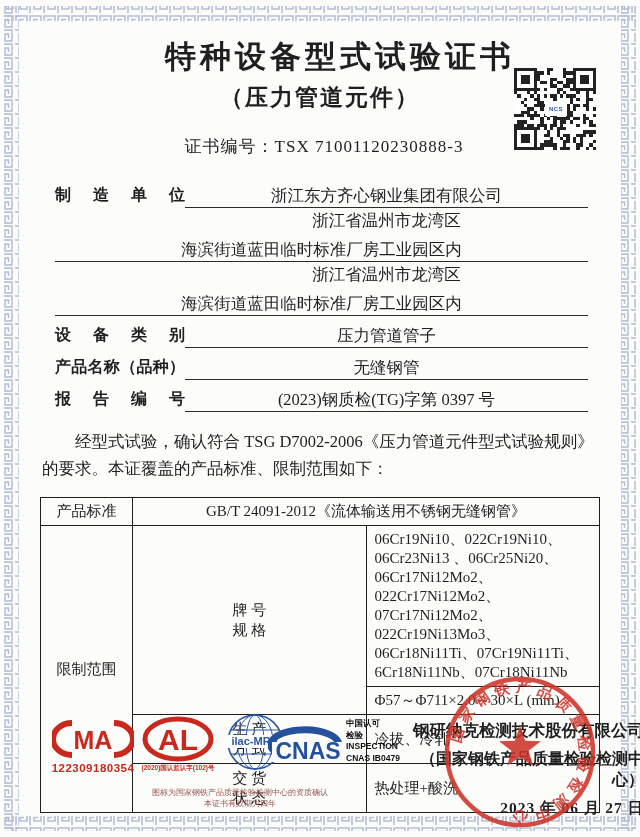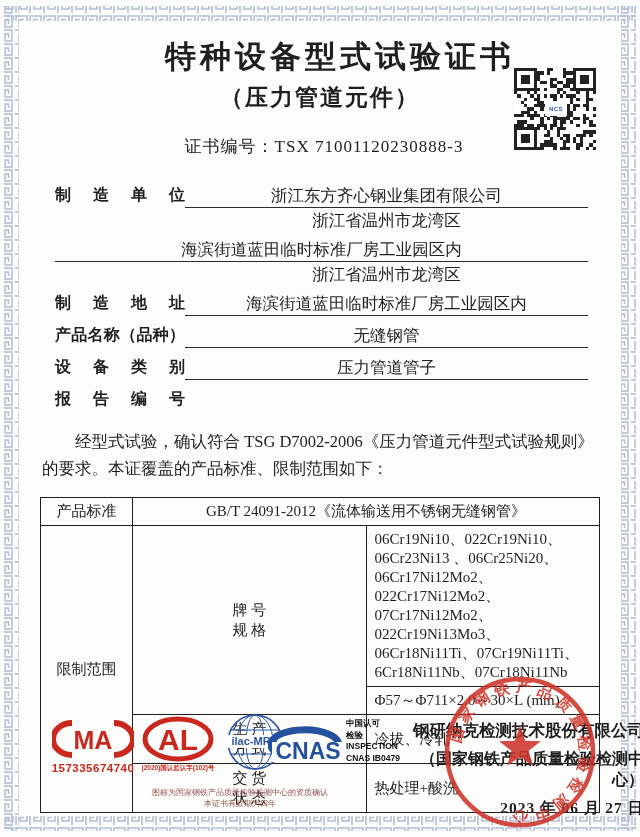--- a/index.html
+++ b/index.html
@@ -713,33 +713,33 @@
       <div class="field-row">
         <div class="field-label">制造单位</div>
         <div class="field-value">浙江东方齐心钢业集团有限公司</div>
       </div>
       <div class="pre-line">浙江省温州市龙湾区</div>
       <div class="field-row">
         <div class="field-value">海滨街道蓝田临时标准厂房工业园区内</div>
       </div>
       <div class="pre-line">浙江省温州市龙湾区</div>
       <div class="field-row">
-        <div class="field-label">制造地址</div>
         <div class="field-value">海滨街道蓝田临时标准厂房工业园区内</div>
+      </div>
+      <div class="field-row">
+        <div class="field-label">设备类别</div>
+        <div class="field-value">压力管道管子</div>
       </div>
       <div class="field-row">
         <div class="field-label">产品名称（品种）</div>
         <div class="field-value">无缝钢管</div>
       </div>
       <div class="field-row">
-        <div class="field-label">设备类别</div>
-        <div class="field-value">压力管道管子</div>
-      </div>
-      <div class="field-row">
         <div class="field-label">报告编号</div>
+        <div class="field-value">(2023)钢质检(TG)字第 0397 号</div>
       </div>
     </div>
 
     <div class="statement">经型式试验，确认符合 TSG D7002-2006《压力管道元件型式试验规则》
 的要求。本证覆盖的产品标准、限制范围如下：</div>
 
     <table class="spec">
       <tbody>
           <tr>
         <td class="col1 c">产品标准</td>
@@ -771,21 +771,21 @@
       </table>
   </div>
 
   <div class="footer">
 
     <svg class="abs" style="left:52px;top:718px;" width="82" height="42">
       <path d="M20 5 A 19 16 0 0 0 20 37" fill="none" stroke="#c8281e" stroke-width="6"></path>
       <path d="M62 5 A 19 16 0 0 1 62 37" fill="none" stroke="#c8281e" stroke-width="6"></path>
       <text x="41" y="31" text-anchor="middle" font-family="Liberation Sans,sans-serif" font-size="25" font-weight="bold" fill="#c8281e">MA</text>
     </svg>
-    <div class="abs cma-num">157335674740</div>
+    <div class="abs cma-num">122309180354</div>
 
     <svg class="abs" style="left:140px;top:716px;" width="76" height="46">
       <ellipse cx="38" cy="23" rx="33" ry="20" fill="none" stroke="#c8281e" stroke-width="5"></ellipse>
       <text x="38" y="34" text-anchor="middle" font-family="Liberation Sans,sans-serif" font-size="30" font-weight="bold" fill="#c8281e">AL</text>
     </svg>
     <div class="abs cal-num">(2020)国认监认字(102)号</div>
 
     <svg class="abs" style="left:224px;top:712px;" width="62" height="60">
       <circle cx="31" cy="30" r="27" fill="none" stroke="#2b56a5" stroke-width="1.6"></circle>
       <ellipse cx="31" cy="30" rx="18" ry="27" fill="none" stroke="#2b56a5" stroke-width="1"></ellipse>

